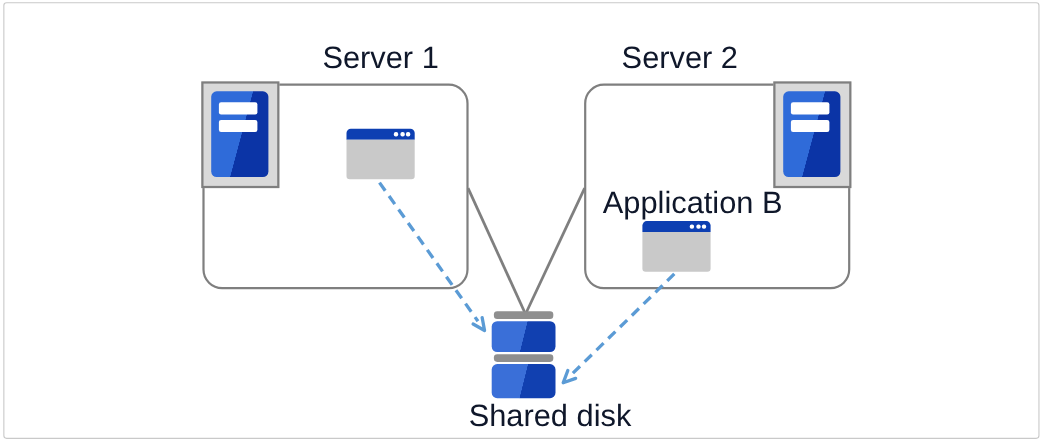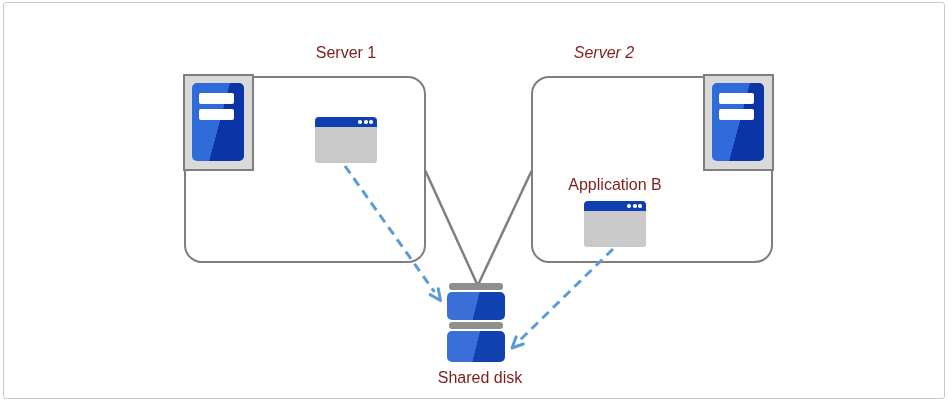--- a/index.html
+++ b/index.html
@@ -7,21 +7,21 @@
     position:relative;width:948px;height:401px;background:#ffffff;
     font-family:"Liberation Sans","DejaVu Sans",sans-serif;
     overflow:hidden;
   }
   .frame{
     position:absolute;left:3px;top:2px;right:3px;bottom:2px;
     border:1px solid #c9c9c9;border-radius:3px;pointer-events:none;
   }
   .label{
     position:absolute;width:160px;text-align:center;
-    font-size:16px;line-height:22px;color:#7f1d1d;white-space:nowrap;
+    font-size:28px;line-height:22px;color:#0f172a;white-space:nowrap;
   }
   .group-box{
     position:absolute;width:242px;height:187px;background:#ffffff;
     border:2.5px solid #7f7f7f;border-radius:18px;box-sizing:border-box;
   }
   .wires{position:absolute;left:0;top:0;width:948px;height:401px;}
   .wires line.solid{stroke:#7f7f7f;stroke-width:2.5;}
   .wires line.dash{stroke:#5b9bd5;stroke-width:3;stroke-dasharray:9 6;}
   .wires polyline.head{stroke:#5b9bd5;stroke-width:3;fill:none;stroke-linecap:round;stroke-linejoin:round;}
   
@@ -71,23 +71,23 @@
   <svg class="wires" viewBox="0 0 948 401">
     <line class="solid" x1="425.5" y1="171" x2="477.5" y2="285"></line>
     <line class="solid" x1="531.5" y1="171" x2="478" y2="285"></line>
     <line class="dash" x1="345" y1="166" x2="434.5" y2="292"></line>
     <polyline class="head" points="438.3,288.7 440.5,300.5 430.1,294.6"></polyline>
     <line class="dash" x1="613" y1="249" x2="517" y2="343"></line>
     <polyline class="head" points="523.3,344 512,348 516.2,336.8"></polyline>
   </svg>
 
   <div class="label" style="left:266px;top:42px;">Server 1</div>
-  <div class="label" style="left:524px;top:42px;font-style:italic;">Server 2</div>
-  <div class="label" style="left:535px;top:174px;">Application B</div>
-  <div class="label" style="left:400px;top:367px;">Shared disk</div>
+  <div class="label" style="left:538px;top:42px;">Server 2</div>
+  <div class="label" style="left:548px;top:174px;">Application B</div>
+  <div class="label" style="left:420px;top:367px;">Shared disk</div>
 
   <div class="server-icon" style="left:183px;top:74px;">
     <div class="tower">
       <div class="slot s1"></div>
       <div class="slot s2"></div>
     </div>
   </div>
   <div class="server-icon" style="left:703px;top:74px;">
     <div class="tower">
       <div class="slot s1"></div>

